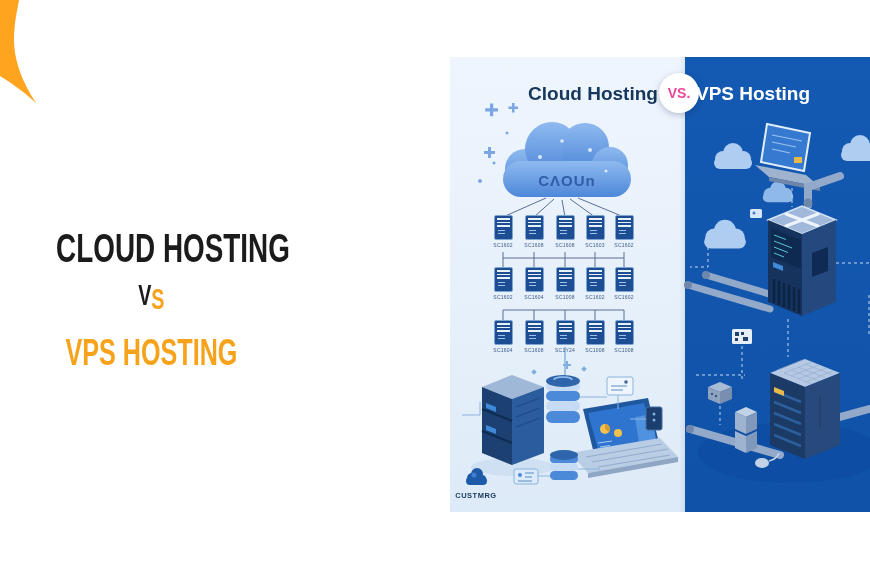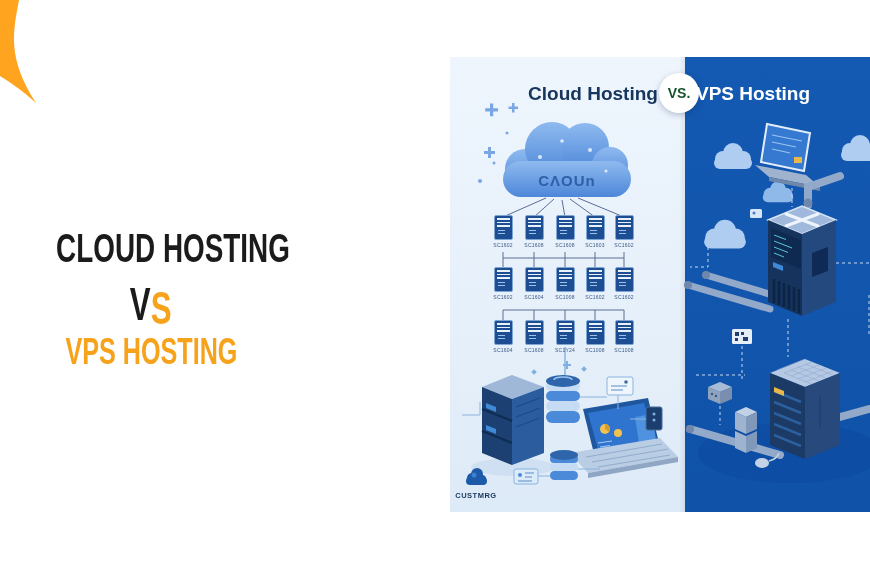--- a/index.html
+++ b/index.html
@@ -6,40 +6,40 @@
   .banner{position:relative;width:870px;height:570px;background:#ffffff;overflow:hidden;
           font-family:"Liberation Sans",sans-serif;}
 
   
   .swoosh{position:absolute;left:0;top:0;}
   .headline{position:absolute;left:1px;top:228px;width:300px;text-align:center;color:#1b1b1b;}
   .hl-line{display:block;line-height:1.0;}
   .hl-condensed{display:inline-block;transform:scaleX(0.68);transform-origin:50% 50%;
                 font-weight:700;white-space:nowrap;letter-spacing:0px;}
   .hl-1{font-size:41px;margin-bottom:12px;}
-  .hl-vs{font-size:46px;margin-bottom:6px;}
+  .hl-vs{font-size:29px;margin-bottom:24px;}
   .hl-vs .vs-s{color:#F7A21B;position:relative;top:4px;}
   .hl-3{font-size:37px;color:#F7A21B;}
 
   
   .illus{position:absolute;left:450px;top:57px;width:420px;height:455px;overflow:hidden;}
   .half-light{position:absolute;left:0;top:0;width:235px;height:455px;
               background:linear-gradient(180deg,#eef5fd 0%,#e6f0fa 60%,#ddeaf7 100%);}
   .half-dark{position:absolute;left:235px;top:0;width:185px;height:455px;
              background:linear-gradient(180deg,#1459b2 0%,#0f52a8 100%);}
   .split-shade{position:absolute;left:229px;top:0;width:6px;height:455px;
                background:linear-gradient(90deg,rgba(20,40,80,0) ,rgba(20,40,80,.08));}
 
   .illus-title{position:absolute;top:26px;font-size:19px;font-weight:700;width:160px;text-align:center;}
   .title-left{left:63px;color:#16365c;}
   .title-right{left:223px;color:#ffffff;}
   .vs-circle{position:absolute;left:209px;top:16px;width:40px;height:40px;border-radius:50%;
              background:#ffffff;box-shadow:0 2px 6px rgba(10,30,70,.25);
              display:flex;align-items:center;justify-content:center;
-             font-size:14px;font-weight:700;color:#14532d;}
+             font-size:14px;font-weight:700;color:#ec4899;}
 
   .illus svg.scene{position:absolute;left:0;top:0;}
 
   
   .server{position:absolute;width:30px;text-align:center;}
   .srv-box{position:relative;width:19px;height:25px;margin:0 auto;background:#1d4e94;
            border:1px solid #7ea6d4;border-radius:2px;box-sizing:border-box;}
   .srv-box::before{content:"";position:absolute;left:2px;right:2px;top:2px;height:11px;
            background:repeating-linear-gradient(180deg,#e9f1fb 0,#e9f1fb 1.6px,rgba(0,0,0,0) 1.6px,rgba(0,0,0,0) 3.6px);}
   .srv-box::after{content:"";position:absolute;left:3px;bottom:3px;width:7px;height:6px;

